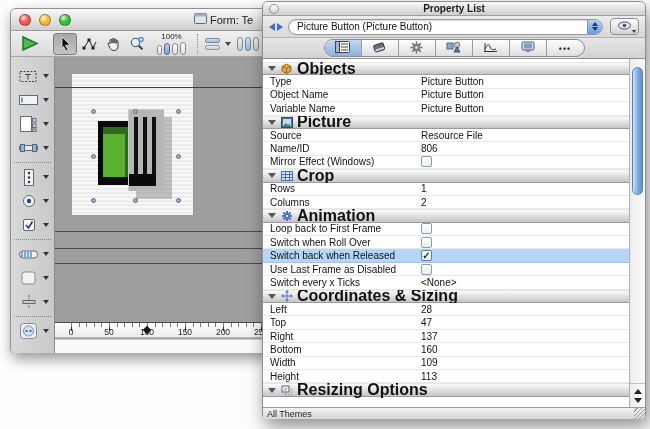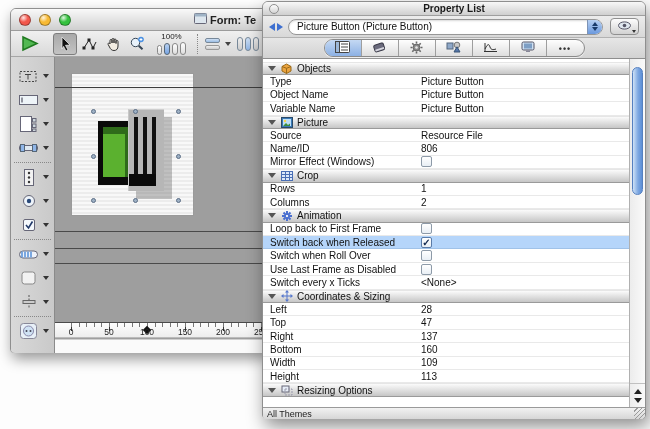--- a/index.html
+++ b/index.html
@@ -15,21 +15,21 @@
             box-shadow:3px 8px 18px rgba(0,0,0,.45);z-index:2;}
 
   
   .titlebar{position:relative;height:22px;border-radius:5px 5px 0 0;
             background:linear-gradient(#f9f9f9,#cfcfcf);border-bottom:1px solid #9c9c9c;}
   .lights{position:absolute;left:8px;top:5px;display:flex;gap:8px;}
   .light{width:12px;height:12px;border-radius:50%;border:1px solid rgba(0,0,0,.35);
          background-image:radial-gradient(circle at 35% 28%, rgba(255,255,255,.85), rgba(255,255,255,0) 45%);}
   .l-red{background-color:#f2574c;} .l-yellow{background-color:#f7b932;} .l-green{background-color:#35c13e;}
   .wtitle{position:absolute;left:183px;top:4px;display:flex;align-items:flex-end;gap:3px;
-          font-weight:bold;font-size:11px;color:#222;white-space:nowrap;}
+          font-weight:normal;font-size:11px;color:#222;white-space:nowrap;}
   .ftoolbar{position:relative;height:26px;background:linear-gradient(#f0f0f0,#d9d9d9);
             border-bottom:1px solid #a7a7a7;display:flex;align-items:center;}
   .tool{display:flex;align-items:center;justify-content:center;width:24px;height:22px;}
   .play{margin-left:6px;margin-right:10px;width:26px;}
   .tool.pressed{background:linear-gradient(#a9a9a9,#c3c3c3);border:1px solid #7e7e7e;border-radius:3px;}
   .zoomgrp{display:flex;flex-direction:column;align-items:center;margin-left:8px;margin-right:6px;}
   .zoomlabel{font-size:8px;line-height:8px;color:#222;}
   .zoombars{display:flex;align-items:flex-end;gap:2px;margin-top:1px;}
   .zbar{width:6px;height:12px;border:1px solid #888;border-radius:3px;background:linear-gradient(#fff,#ddd);}
   .zbar.sel{background:linear-gradient(#b9d2f2,#76a3e2);border-color:#567;}
@@ -110,21 +110,21 @@
            background:linear-gradient(#fefefe,#dedede);box-shadow:0 1px 1px rgba(255,255,255,.7);}
   .seg{width:37px;display:flex;align-items:center;justify-content:center;border-right:1px solid #9e9e9e;}
   .seg:last-child{border-right:none;}
   .seg.selected{background:linear-gradient(#c4d9f3,#8cb1e4);}
   .pcontent{position:relative;height:349px;background:#fff;border-bottom:1px solid #9a9a9a;overflow:hidden;}
   .plist{position:absolute;left:0;top:0;right:16px;padding-top:3px;}
   .psec{display:flex;align-items:center;height:13.4px;gap:4px;padding-left:5px;
         background:linear-gradient(#fbfbfb,#c6c6c6);border-top:1px solid #e6e6e6;border-bottom:1px solid #9a9a9a;}
   .psec .tri{width:0;height:0;border-left:4px solid transparent;border-right:4px solid transparent;border-top:5px solid #555;}
   .psec .sicon{display:flex;align-items:center;justify-content:center;width:13px;height:12px;}
-  .psec .stitle{font-weight:normal;font-size:10px;color:#111;}
+  .psec .stitle{font-weight:bold;font-size:16px;color:#111;}
   .prow{position:relative;display:flex;align-items:center;height:13.4px;border-bottom:1px solid #e9e9e9;background:#fff;}
   .prow.hl{background:#b5d5fa;border-bottom-color:#a0c2e8;}
   .plab{padding-left:7px;white-space:nowrap;}
   .pval{position:absolute;left:158px;white-space:nowrap;text-align:center;}
   .cb{position:absolute;left:158px;width:11px;height:11px;border:1px solid #8d9aa8;border-radius:2px;
       background:linear-gradient(#fff,#e9eff5);display:flex;align-items:center;justify-content:center;
       font-size:10px;line-height:9px;font-weight:bold;color:#10264d;}
   .cb.checked{border-color:#5a7ba8;}
   .scrollbar{position:absolute;right:0;top:0;bottom:0;width:16px;border-left:1px solid #b0b0b0;
              background:linear-gradient(90deg,#ececec,#fafafa);}
@@ -523,27 +523,27 @@
                 </g>
                 <circle cx="6" cy="6" r="1.6" fill="#fff" stroke="#4a6fd0"></circle>
               </svg>
             </span>
             <span class="stitle">Animation</span>
           </div>
           <div class="prow">
             <span class="plab">Loop back to First Frame</span>
             <span class="cb"></span>
           </div>
+          <div class="prow">
+            <span class="plab">Switch when Roll Over</span>
+            <span class="cb"></span>
+          </div>
           <div class="prow hl">
             <span class="plab">Switch back when Released</span>
             <span class="cb checked">✓</span>
-          </div>
-          <div class="prow">
-            <span class="plab">Switch when Roll Over</span>
-            <span class="cb"></span>
           </div>
           <div class="prow">
             <span class="plab">Use Last Frame as Disabled</span>
             <span class="cb"></span>
           </div>
           <div class="prow">
             <span class="plab">Switch every x Ticks</span>
             <span class="pval">&lt;None&gt;</span>
           </div>
           <div class="psec">

